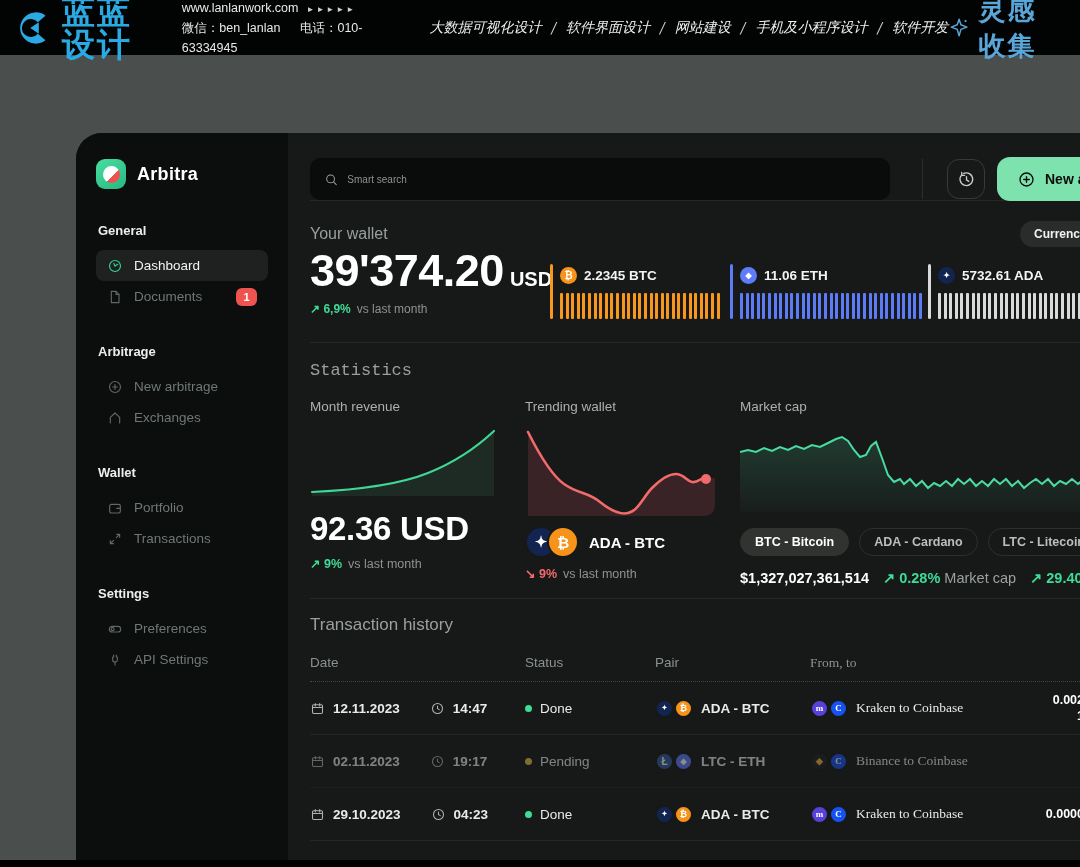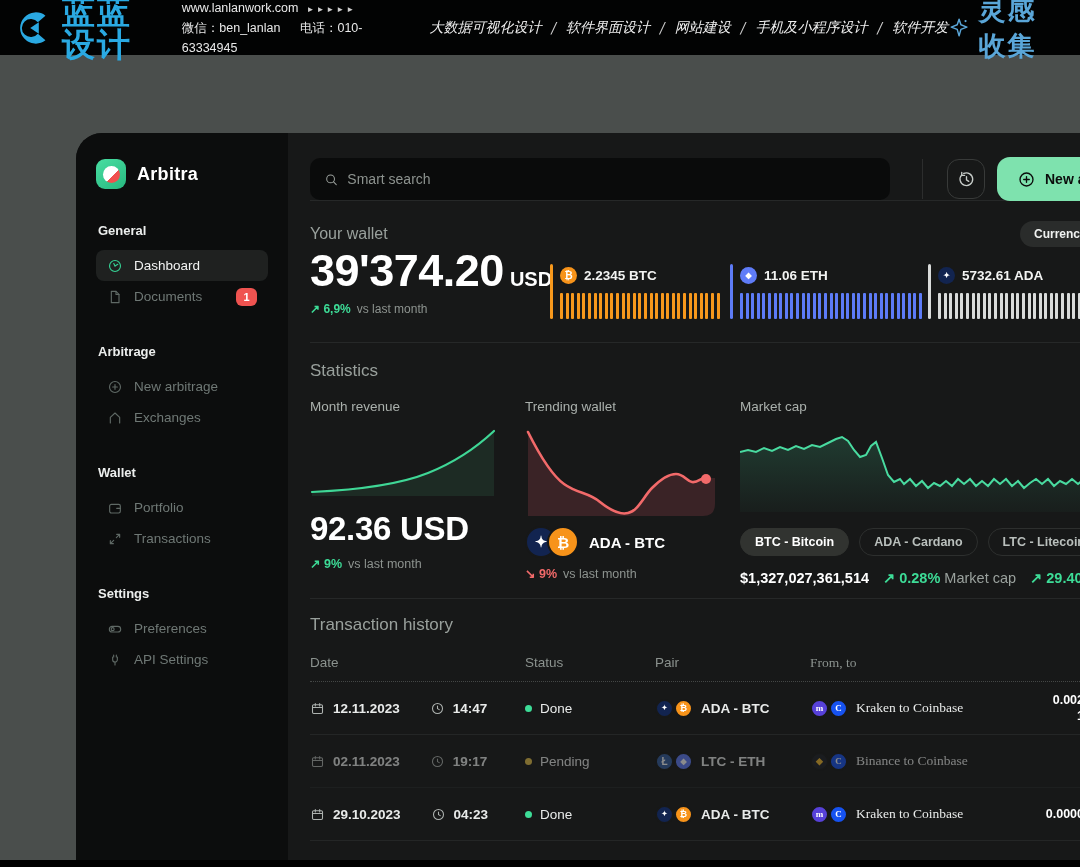--- a/index.html
+++ b/index.html
@@ -48,21 +48,21 @@
   .badge { margin-left:auto; background:#ef5350; color:#fff; font-size:11px; font-weight:bold;
            border-radius:6px; min-width:21px; height:18px; display:flex; align-items:center; justify-content:center; }
   svg.icn { fill:none; stroke-width:1.7; stroke-linecap:round; stroke-linejoin:round; }
 
   
   .topbar { display:flex; align-items:center; padding-top:25px; height:67px; }
   .search { width:580px; height:42px; background:#0a0b0b; border-radius:10px;
             display:flex; align-items:center; padding:0 14px; gap:9px; }
   .search svg { width:15px; height:15px; stroke:#9ba19d; }
   .search input { background:transparent; border:none; outline:none; color:#cfd4d1;
-                  font-size:14px; width:100%; font-family:inherit; }
+                  font-size:10px; width:100%; font-family:inherit; }
   .search input::placeholder { color:#8d938f; }
   .vdiv { width:1px; height:40px; background:#2c2d2d; margin-left:32px; }
   .hist-btn { width:38px; height:40px; margin-left:24px; border:1px solid #383a39; border-radius:12px;
               background:transparent; display:flex; align-items:center; justify-content:center; cursor:pointer; }
   .hist-btn svg { width:19px; height:19px; stroke:#c7ccc9; }
   .new-btn { margin-left:12px; height:44px; border:none; border-radius:13px; background:#7ee2ae;
              color:#0b0d0c; font-size:14px; font-weight:bold; display:flex; align-items:center;
              gap:9px; padding:0 20px; white-space:nowrap; cursor:pointer; font-family:inherit; }
   .new-btn svg { width:19px; height:19px; stroke:#0b0d0c; }
 
@@ -93,21 +93,21 @@
   .c-btc { background:#f7931a; } .c-eth { background:#5f7cf8; }
   .c-ada { background:#122450; font-size:8px; } .c-ltc { background:#345d9d; }
   .c-kraken { background:#5741d9; font-size:9px; } .c-coinbase { background:#1652f0; }
   .c-binance { background:#1e2026; color:#f3ba2f; font-size:9px; }
   .bars { display:flex; gap:2.6px; height:26px; align-items:flex-end; }
   .bars i { width:3px; height:26px; background:currentColor; border-radius:1px; }
   .hold-btc { width:180px; } .hold-eth { width:198px; } .hold-ada { width:230px; }
 
   
   .stats-sec { position:relative; height:255px; }
-  .stats-sec .sec-title { position:absolute; left:0; top:18px; font-size:17px; }
+  .stats-sec .sec-title { position:absolute; left:0; top:18px; font-size:17px;font-family:Liberation Mono, monospace; }
   .stat-col { position:absolute; top:56px; }
   .col-rev { left:0; width:190px; }
   .col-trend { left:215px; width:192px; }
   .col-cap { left:430px; width:660px; }
   .stat-label { color:#aab0ac; font-size:13.5px; margin-bottom:14px; }
   .rev-value { color:#fff; font-size:33px; font-weight:bold; margin-top:10px; letter-spacing:-.3px; }
   .stat-col .chg { margin-top:8px; font-size:12.5px; }
   .pair-row { display:flex; align-items:center; gap:10px; margin-top:6px; color:#fff;
               font-size:15px; font-weight:bold; }
   .pair-big { display:flex; }

